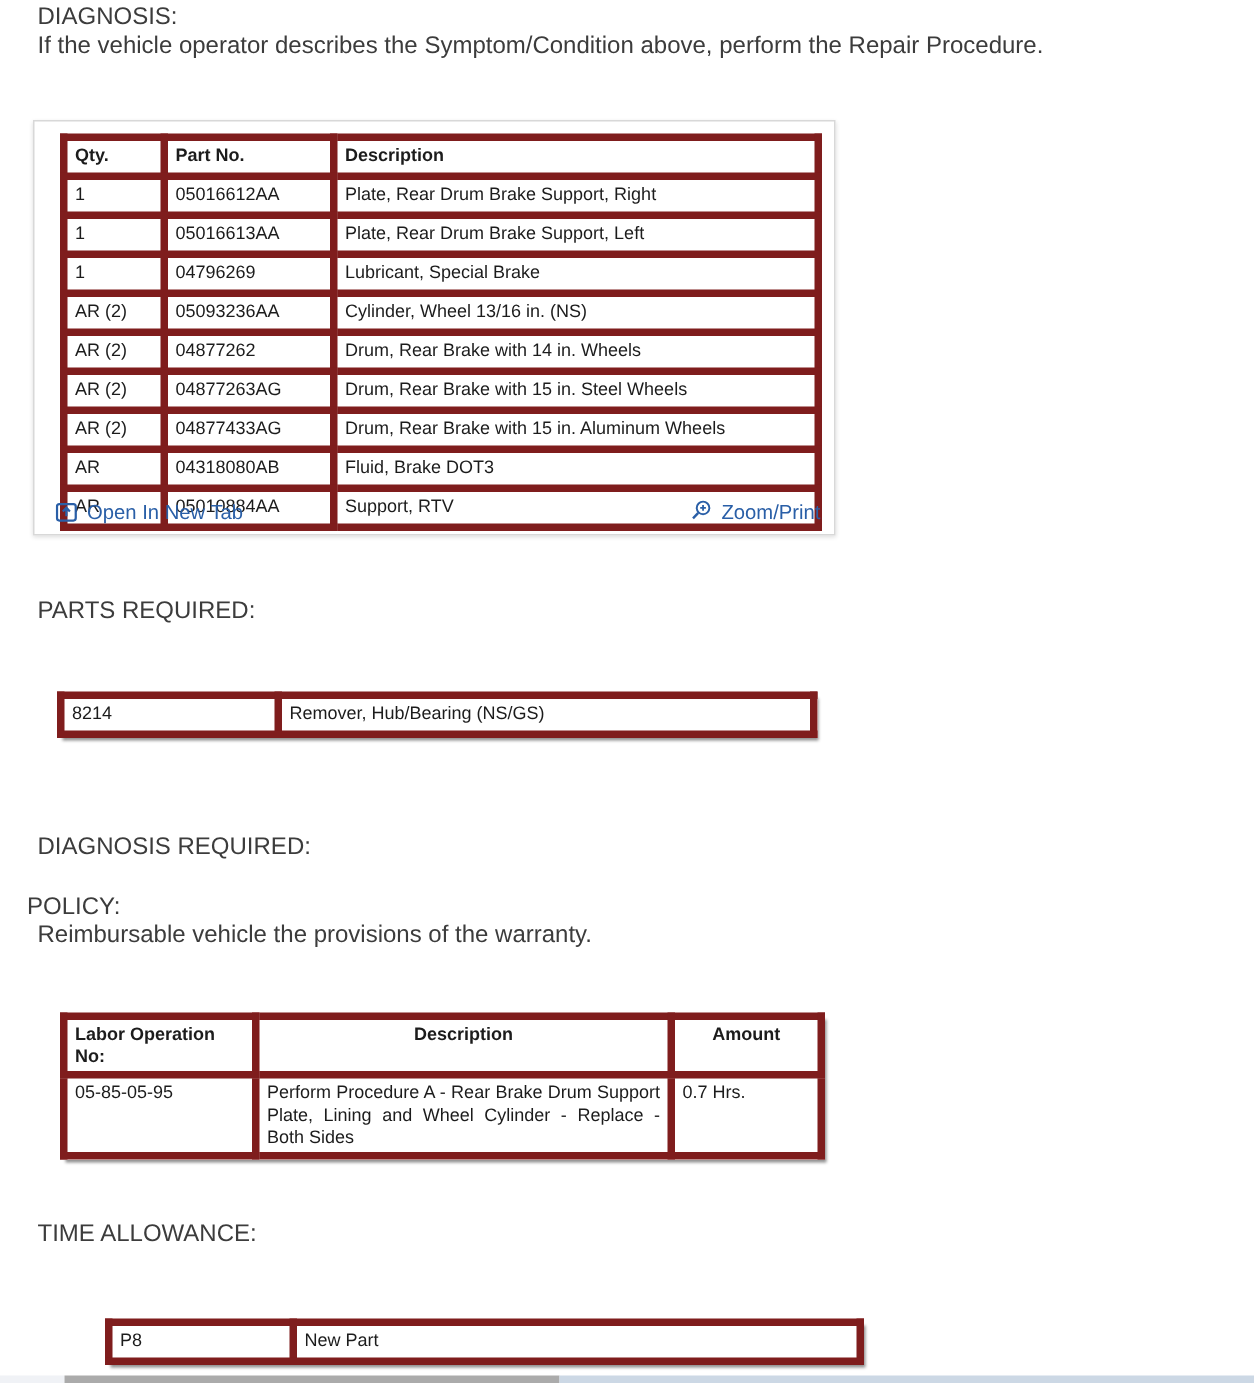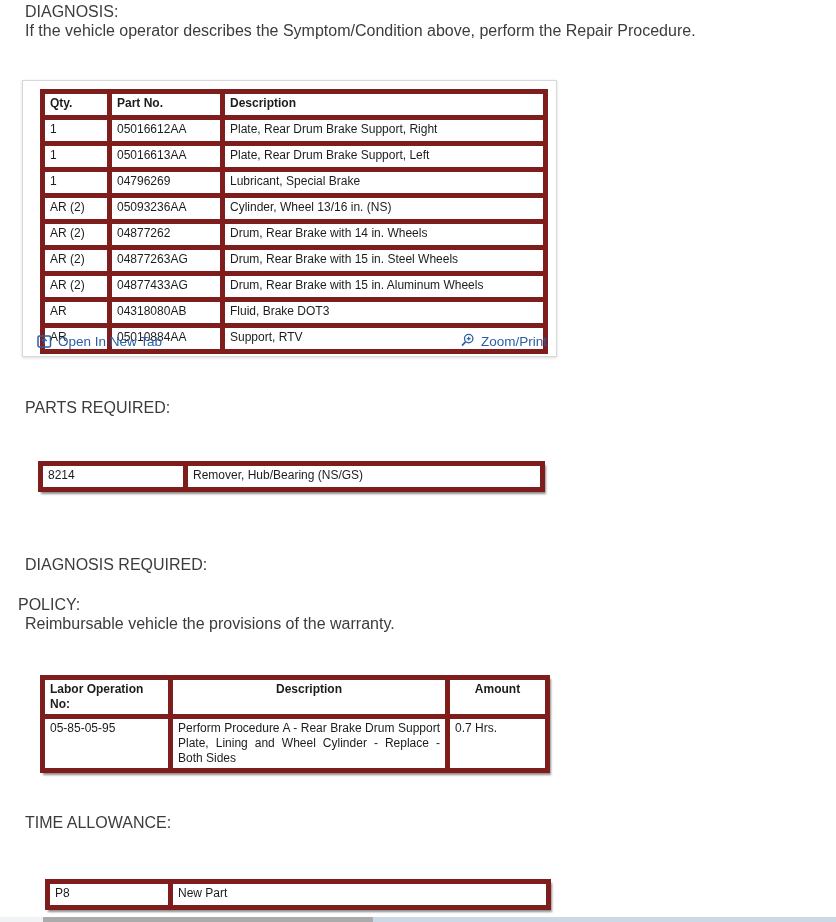--- a/index.html
+++ b/index.html
@@ -64,21 +64,21 @@
   .card-link svg { display: block; }
   
   .shadowed { box-shadow: 2px 3px 2px -1px rgba(0,0,0,0.45); }
   .tools-table { left: 38px; top: 461px; width: 502px; }
   .tools-table td { height: 17px; }
   .labor-table { left: 40px; top: 675px; width: 505px; }
   .labor-table th { vertical-align: top; white-space: normal; }
   .labor-table td { white-space: normal; margin-left: 36px; }
   .labor-table .c-center { text-align: center; }
   .labor-table .desc-cell { text-align: justify; }
-  .time-table { left: 45px; top: 879px; width: 501px; }
+  .time-table { left: 70px; top: 879px; width: 501px; }
   .time-table td { height: 17px; }
   
   .hscrollbar {
     position: absolute;
     left: 0; right: 0; bottom: 0;
     height: 5px;
     display: flex;
   }
   .hscrollbar .seg-left  { width: 43px;  background: #f0f2f6; }
   .hscrollbar .thumb     { width: 330px; background: #ababab; }

